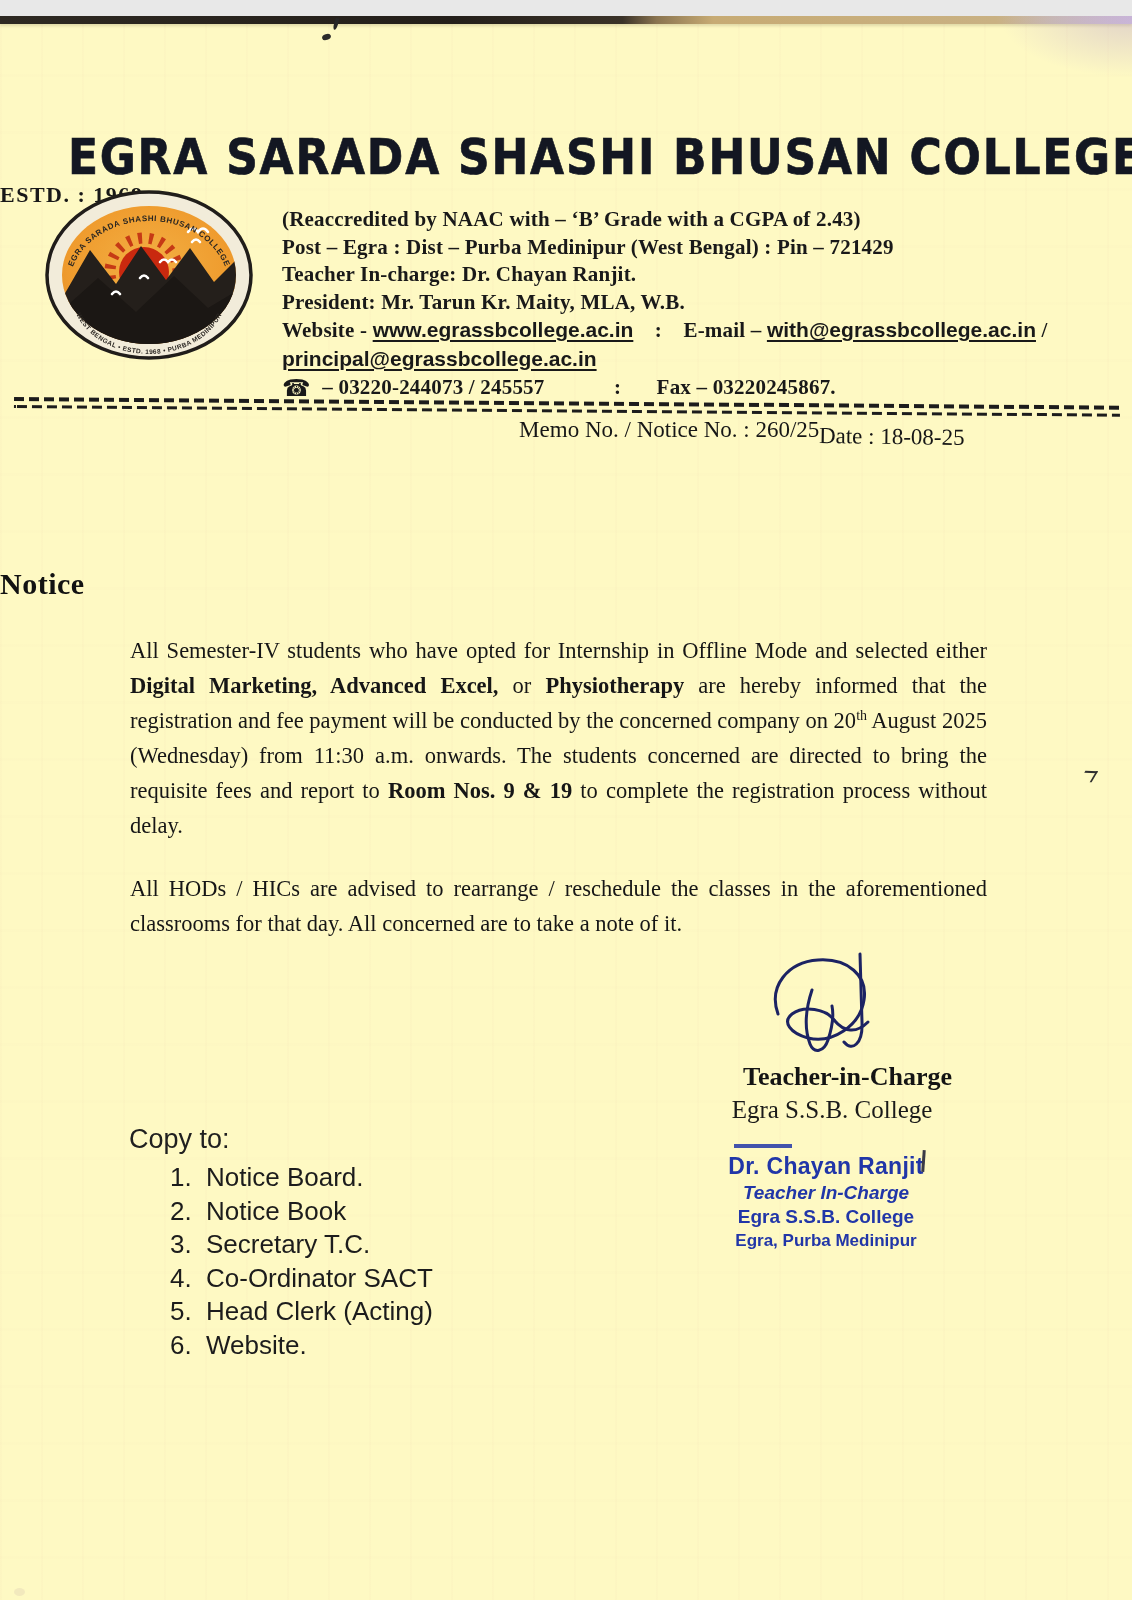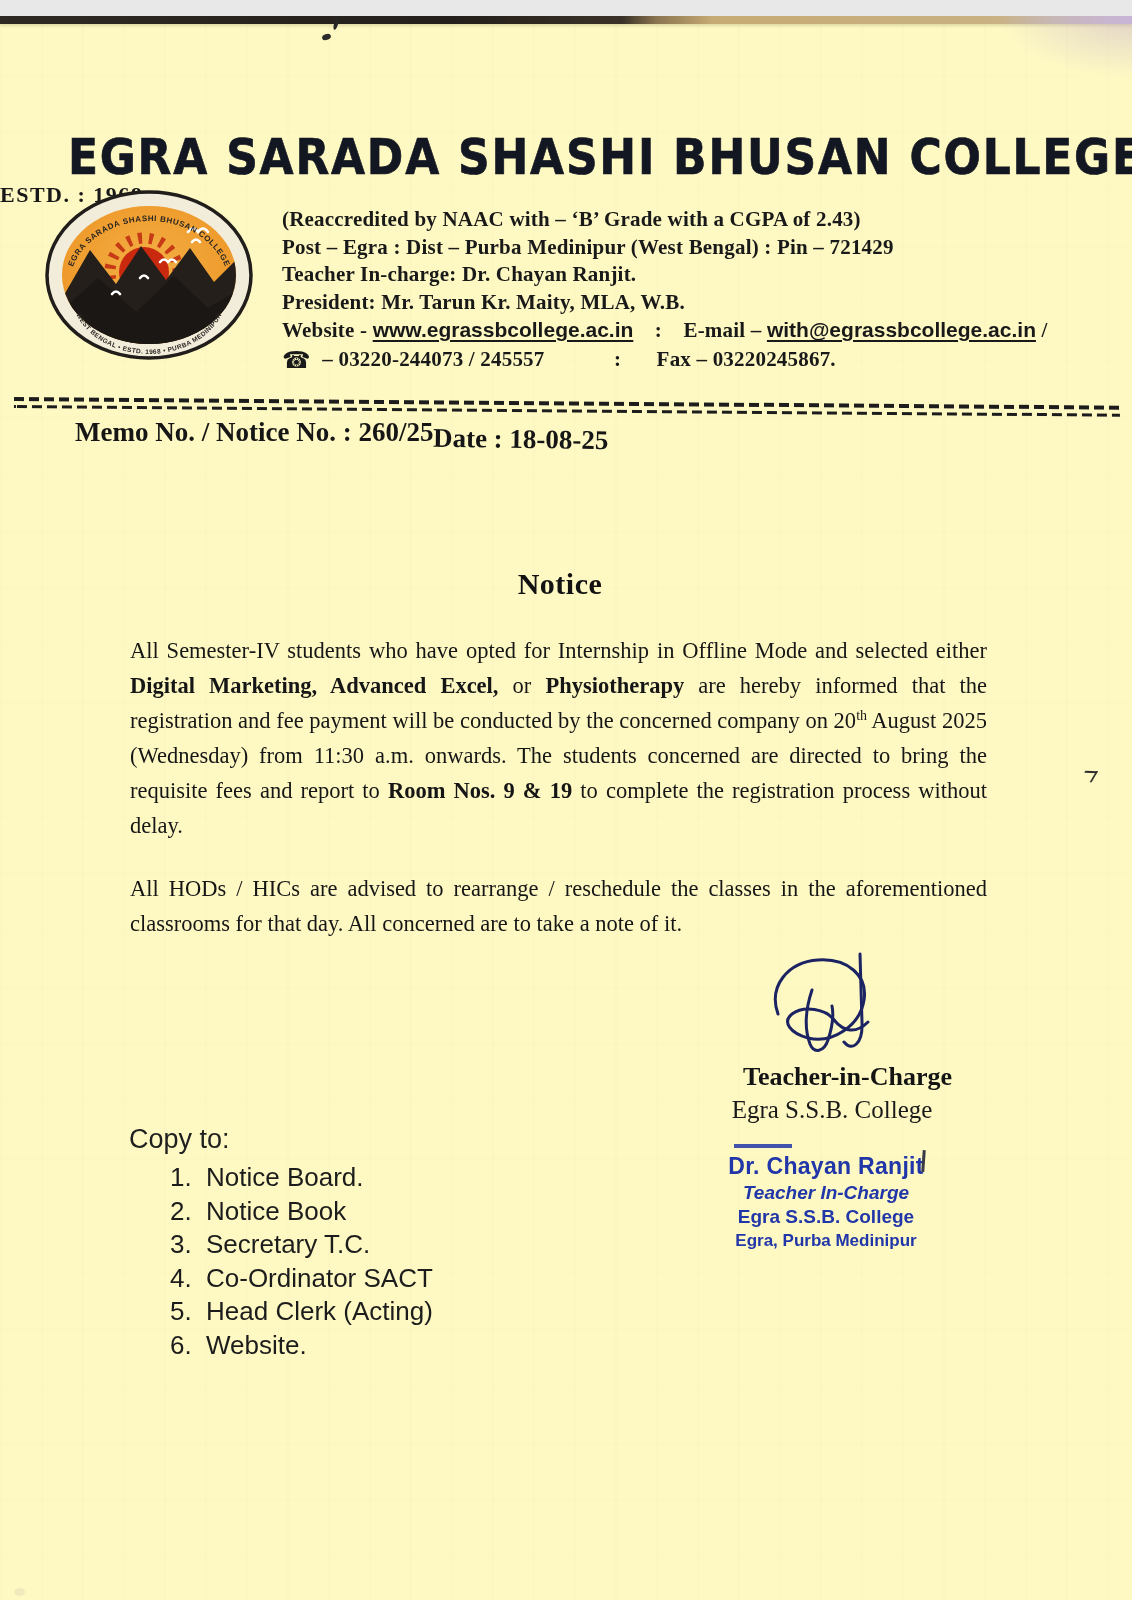--- a/index.html
+++ b/index.html
@@ -55,27 +55,27 @@
   .phone-row{margin-top:1px;}
   .phone-glyph{font-family:"DejaVu Sans", sans-serif; font-size:23px; vertical-align:-2px; margin-right:6px;}
   .fax-gap{display:inline-block; margin:0 30px 0 64px;}
 
   .sep{position:absolute; left:14px; top:381px; width:1106px; transform:rotate(0.45deg); transform-origin:left center;}
   .sep .row{height:3.5px; background:repeating-linear-gradient(90deg,#1c1c1c 0 10px, transparent 10px 15px);}
   .sep .row2{margin-top:4px; background-position:3px 0;}
 
   .memo-row{
     position:absolute; top:401px; left:75px; width:890px;
-    display:flex; justify-content:flex-start;
-    font-weight:bold; font-size:27px; color:#161616;
+    display:flex; justify-content:flex-end;
+    font-weight:normal; font-size:23px; color:#161616;
   }
   .memo-date{transform:translateY(7px) rotate(0.8deg);}
 
   .notice-title{
-    position:absolute; top:551px; left:0; width:1120px; text-align:center;
+    position:absolute; top:551px; left:0; width:1120px; text-align:left;
     font-weight:bold; font-size:30px; letter-spacing:0.5px; color:#121212;
   }
   .para{
     position:absolute; left:130px; width:857px;
     font-size:22.5px; line-height:35px; text-align:justify; color:#161616;
   }
   .para1{top:617px;}
   .para2{top:855px;}
   .b{font-weight:bold;}
   .para sup{font-size:0.62em; line-height:0; vertical-align:super;}
@@ -169,20 +169,23 @@
     <div class="line">Teacher In-charge:  Dr. Chayan Ranjit.</div>
     <div class="line">President: Mr. Tarun Kr. Maity, MLA, W.B.</div>
     <div class="line">
       <span>Website -</span>
       <span class="lnk">www.egrassbcollege.ac.in</span>
       <span class="gap-colon">:</span>
       <span>E-mail –</span>
       <span class="lnk">with@egrassbcollege.ac.in</span>
       <span>/</span>
     </div>
+    <div class="line">
+      <span class="lnk">principal@egrassbcollege.ac.in</span>
+    </div>
     <div class="line phone-row">
       <span class="phone-glyph">☎</span>
       <span>– 03220-244073 / 245557</span>
       <span class="fax-gap">:</span>
       <span>Fax – 03220245867.</span>
     </div>
   </div>
 
   <div class="sep">
     <div class="row"></div>

